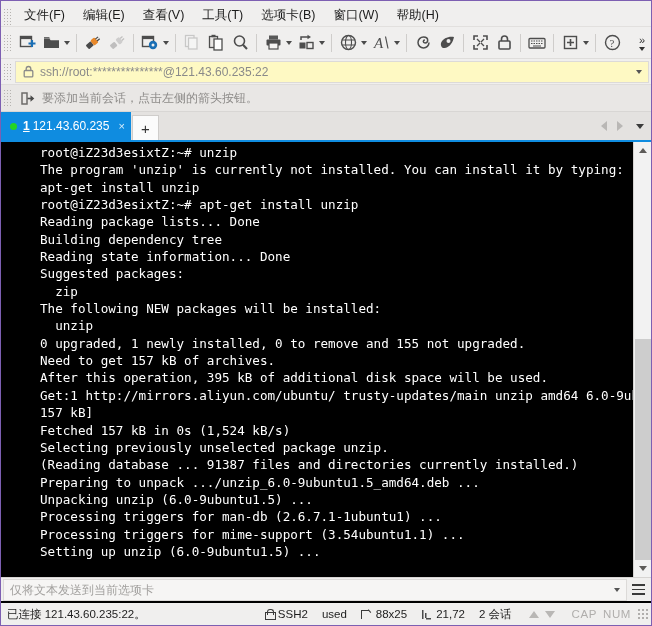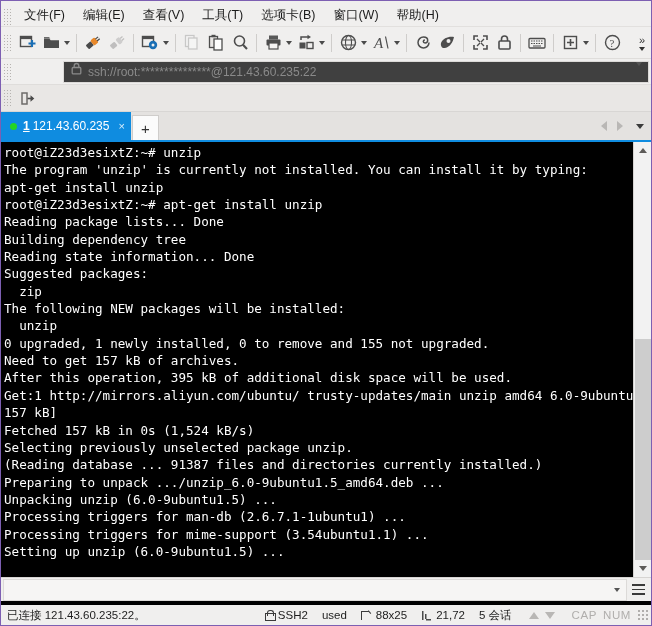--- a/index.html
+++ b/index.html
@@ -127,25 +127,24 @@
 
   
   .addrbar {
     height: 26px; min-height: 26px;
     background: #f0efee;
     display: flex; align-items: center;
     border-bottom: 1px solid #dfdddb;
   }
   .addrfield {
     flex: 1 1 auto; height: 22px;
-    background: #404040;
+    background: #fef9c3;
     border: 1px solid #dcdad8;
-    display: flex; align-items: flex-start;
+    display: flex; align-items: center;
     margin-right: 2px;
-    margin-left: 48px;
   }
   .addr-text {
     font-size: 12px; color: #8a8a8a;
     white-space: nowrap; overflow: hidden;
     line-height: 20px;
   }
   .addr-caret {
     margin-left: auto; margin-right: 6px;
     width: 0; height: 0;
     border-left: 3.5px solid transparent;
@@ -239,21 +238,21 @@
     flex: 1 1 auto;
     background: #000000;
     color: #ffffff;
     font-family: "DejaVu Sans Mono", "Liberation Mono", monospace;
     font-size: 12.6px;
     line-height: 17.35px;
     padding: 2px 0 0 3px;
     white-space: pre;
     overflow: hidden;
   }
-  .term .line { height: 17.35px; }
+  .term .line { height: 17.35px; margin-left: 36px; }
   
   .vsb {
     width: 18px; flex: 0 0 auto;
     background: #f2f2f2;
     border-left: 1px solid #d6d4d2;
     display: flex; flex-direction: column;
     align-items: center;
   }
   .vsb-arrow {
     width: 18px; height: 17px;
@@ -312,21 +311,21 @@
     justify-content: center; align-items: center; gap: 3px;
     flex: 0 0 auto;
   }
   .hamburger i { display: block; width: 13px; height: 1.6px; background: #3a3a3a; }
 
   
   .statusbar {
     height: 24px; min-height: 22px;
     background: #f0efee;
     display: flex; align-items: center;
-    border-top: 4px solid #000000;
+    border-top: 2px solid #000000;
     font-size: 11.5px; color: #1d1d1d;
     white-space: nowrap;
   }
   .st-seg { display: flex; align-items: center; flex: 0 0 auto; }
   .st-conn { padding-left: 6px; }
   .st-lock {
     width: 9px; height: 11px; position: relative; margin-right: 4px;
     flex: 0 0 auto;
   }
   .st-lock::before {
@@ -608,20 +607,21 @@
 
   <div class="noticebar">
     <div class="grip"></div>
     <span style="margin:0 7px 0 5px;display:flex;align-items:center;">
       <svg width="15" height="15" viewBox="0 0 15 15">
         <path d="M2 2h5v11H2z" fill="none" stroke="#6e6c6a" stroke-width="1.5"></path>
         <path d="M7.5 7.5h5.5" stroke="#4a4a4a" stroke-width="1.6"></path>
         <path d="M10.5 4.3L14.3 7.5l-3.8 3.2z" fill="#4a4a4a"></path>
       </svg>
     </span>
+    <span class="notice-text">要添加当前会话，点击左侧的箭头按钮。</span>
   </div>
 
   <div class="tabbar">
     <div class="tab">
       <span class="tab-dot"></span>
       <span class="tab-num">1</span>
       <span class="tab-label">121.43.60.235</span>
       <span class="tab-close">×</span>
     </div>
     <div class="tab-new">+</div>
@@ -642,20 +642,21 @@
         <div class="vsb-thumb"></div>
       </div>
       <div class="vsb-arrow">
           <span class="arr-dn"></span>
         </div>
     </div>
   </div>
 
   <div class="sendbar">
     <div class="send-field">
+      <span class="send-ph">仅将文本发送到当前选项卡</span>
       <span class="send-caret"></span>
     </div>
     <div class="hamburger">
         <i></i>
         <i></i>
         <i></i>
       </div>
   </div>
 
   <div class="statusbar">
@@ -678,21 +679,21 @@
         </span>
       <span>88x25</span>
     </div>
     <div class="sp"></div>
     <div class="st-seg">
       <span class="cur-icon"></span>
       <span>21,72</span>
     </div>
     <div class="sp"></div>
     <div class="st-seg">
-      <span>5 会话</span>
+      <span>2 会话</span>
     </div>
     <div class="sp"></div>
     <div class="st-seg">
       <span class="arrow-up-s"></span>
       <span class="arrow-dn-s"></span>
     </div>
     <div class="sp"></div>
     <div class="st-seg capnum">
       <span>CAP</span>
     </div>

